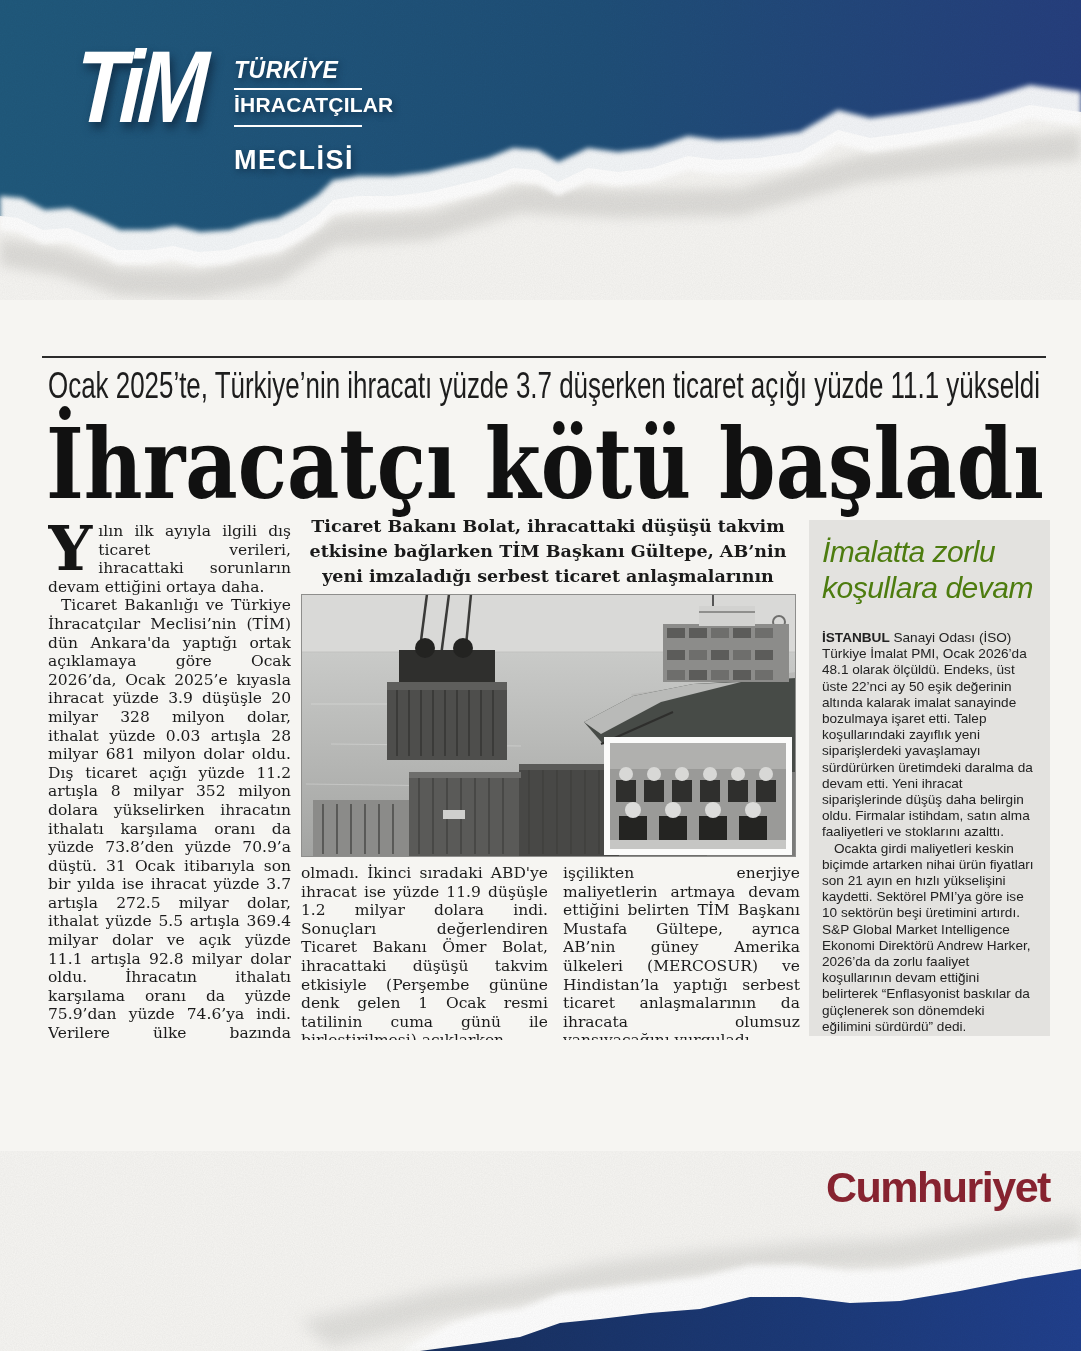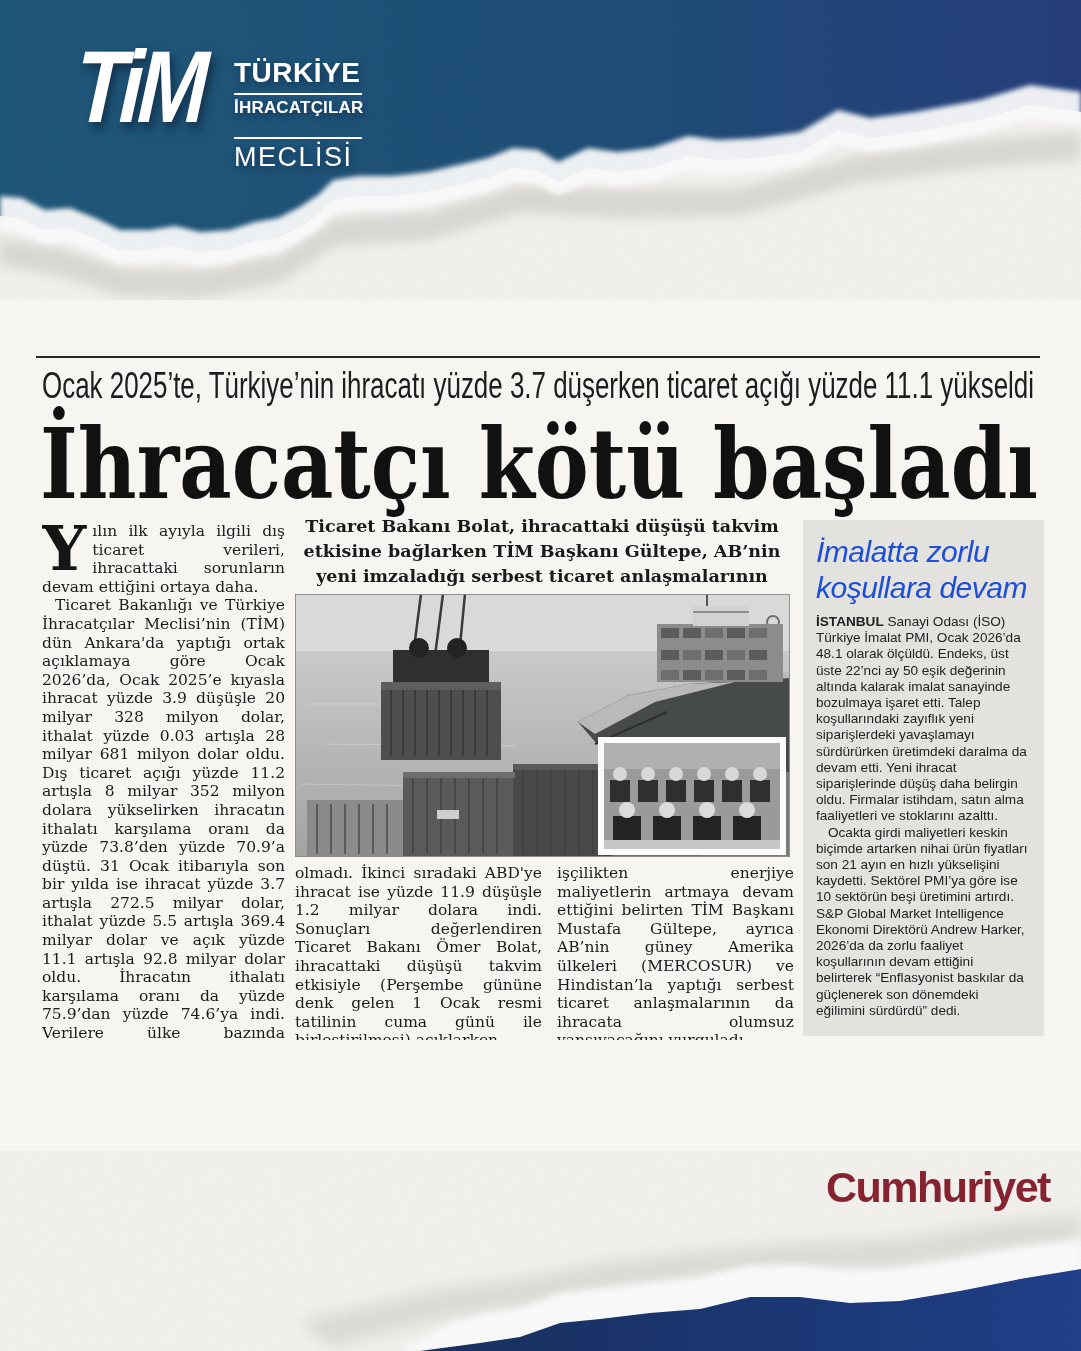--- a/index.html
+++ b/index.html
@@ -17,26 +17,26 @@
   .logo-tim{
     position:absolute; left:78px; top:44px; color:#fff;
     font-style:italic; font-weight:bold; font-size:102px; line-height:.86;
     letter-spacing:-6px; transform:scaleX(.82) skewX(-4deg); transform-origin:left top;
     text-shadow:4px 6px 10px rgba(8,25,45,.6);
   }
   .logo-org{
     position:absolute; left:234px; top:57px; width:128px; color:#fff;
     text-shadow:2px 3px 6px rgba(8,25,45,.5);
   }
-  .logo-org .l1{ font-weight:bold; font-size:28px; letter-spacing:.5px; padding-bottom:4px; border-bottom:2px solid #fff; }
-  .logo-org .l2{ font-weight:bold; font-size:17px; letter-spacing:.2px; padding:3px 0 19px; border-bottom:2px solid #fff; }
-  .logo-org .l3{ font-weight:normal; font-size:27px; letter-spacing:1.5px; padding-top:3px; }
-
-  
-  .clipping{ position:absolute; left:30px; top:356px; width:1014px; height:684px; }
+  .logo-org .l1{ font-weight:bold; font-size:23px; letter-spacing:.5px; padding-bottom:4px; border-bottom:2px solid #fff;font-style:italic; }
+  .logo-org .l2{ font-weight:bold; font-size:21px; letter-spacing:.2px; padding:3px 0 8px; border-bottom:2px solid #fff; }
+  .logo-org .l3{ font-weight:bold; font-size:27px; letter-spacing:1.5px; padding-top:18px; }
+
+  
+  .clipping{ position:absolute; left:36px; top:356px; width:1014px; height:684px; }
   .top-rule{ position:absolute; left:6px; top:0; width:1004px; height:2px; background:#2b2b2b; }
   .kicker-svg{ position:absolute; left:10px; top:6px; }
   .kicker-svg text{ font-family:"Liberation Sans",sans-serif; font-weight:400; fill:#1d1d1d; }
   .headline-svg{ position:absolute; left:8px; top:50px; }
   .headline-svg text{ font-family:"DejaVu Serif",serif; font-weight:bold; fill:#111; }
 
   .newsbody{ font-family:"DejaVu Serif",serif; font-size:15.5px; line-height:18.6px; color:#1b1b1b; text-align:justify; overflow:hidden; }
   .col-left{ position:absolute; left:12px;  top:166px; width:243px; height:518px; }
   .col-a   { position:absolute; left:265px; top:508px; width:247px; height:176px; }
   .col-b   { position:absolute; left:527px; top:508px; width:237px; height:176px; }
@@ -54,21 +54,21 @@
 
   .photo{ position:absolute; left:265px; top:238px; width:495px; height:263px; }
 
   
   .sidebar{
     position:absolute; left:773px; top:164px; width:241px; height:516px;
     background:#e3e2df; padding:14px 13px 10px 13px; overflow:hidden;
   }
   .sidebar-title{
     font-family:"Liberation Sans",sans-serif; font-style:italic;
-    font-size:30px; line-height:36px; color:#1d4ed8; letter-spacing:-.5px; margin-bottom:8px;
+    font-size:30px; line-height:36px; color:#4d7c0f; letter-spacing:-.5px; margin-bottom:24px;
   }
   .sidebar-body{ font-family:"Liberation Sans",sans-serif; font-size:13.6px; line-height:16.2px; color:#222; }
   .sidebar-body .dateline{ font-weight:bold;margin-top:43px; }
   .sidebar-body p + p{ text-indent:12px; }
 
   
   .publisher{
     position:absolute; left:826px; top:1163px;
     font-family:"Liberation Sans",sans-serif; font-weight:bold;
     font-size:43px; letter-spacing:-1.5px; color:#8a2431;

